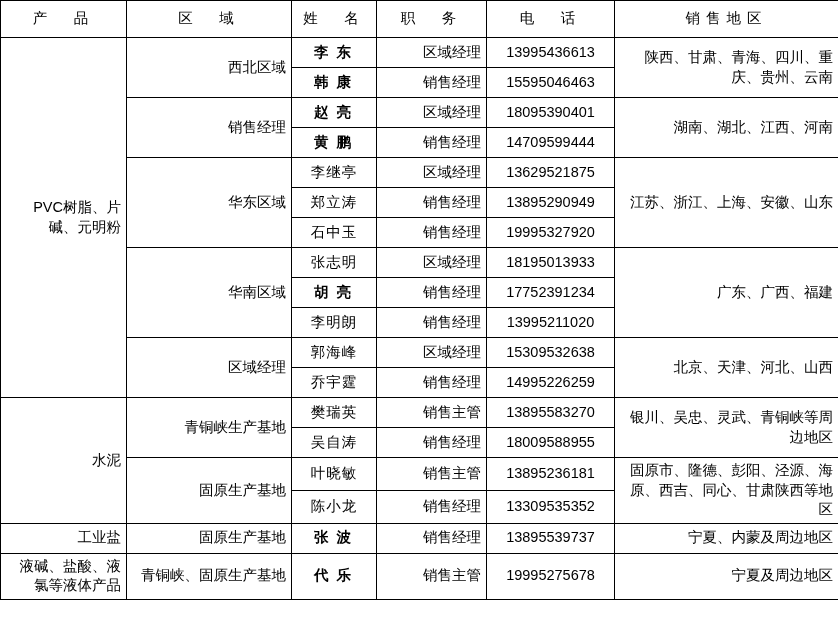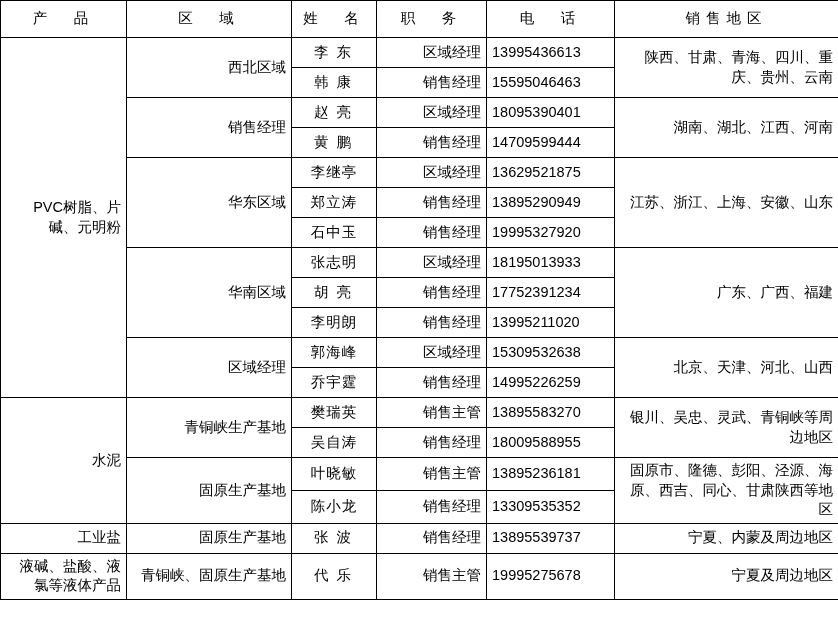--- a/index.html
+++ b/index.html
@@ -53,26 +53,27 @@
   td.region-cell {
     text-align: right;
   }
   td.name-cell {
     text-align: center;
     letter-spacing: 1px;
   }
   td.name-cell.spaced {
     letter-spacing: 8px;
     padding-left: 10px;
+    font-weight: bold;
   }
   td.title-cell {
     text-align: right;
   }
   td.phone-cell {
-    text-align: left;
+    text-align: center;
   }
   td.area-cell {
     text-align: right;
     padding-left: 6px;
   }
   .row-h-1 { height: 30px; }
 </style>
 </head>
 <body>
 

